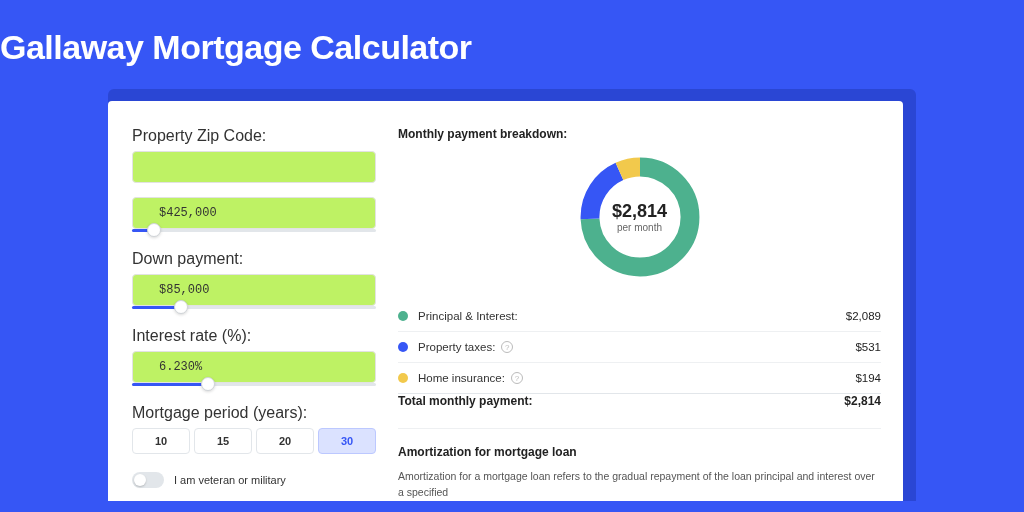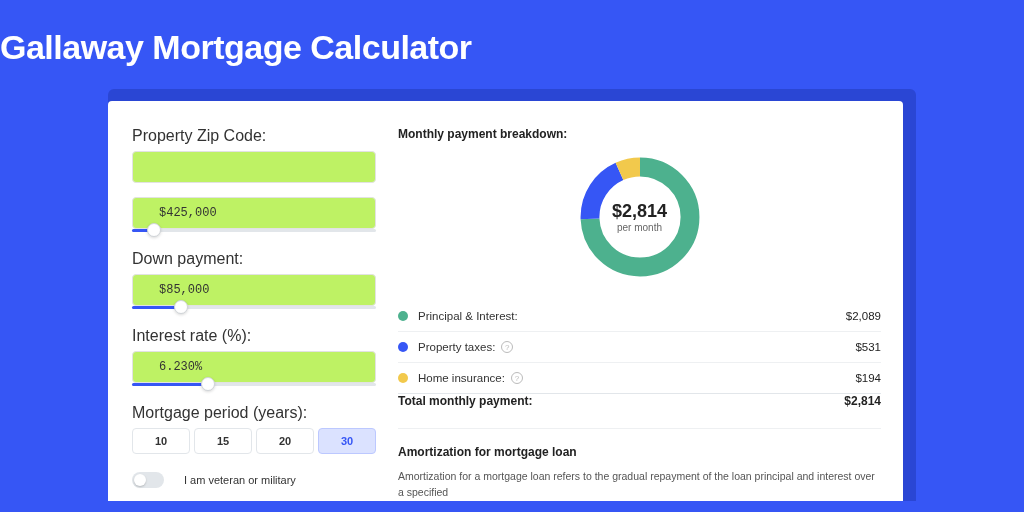--- a/index.html
+++ b/index.html
@@ -114,21 +114,21 @@
     cursor: pointer;
   }
   .period-btn.active {
     background: #dbe2ff;
     border-color: #bcc8ff;
     color: #3656f5;
   }
   .toggle-row {
     display: flex;
     align-items: center;
-    gap: 20px;
+    gap: 10px;
     margin-top: 18px;
   }
   .toggle {
     width: 32px;
     height: 16px;
     background: #e2e6ea;
     border-radius: 8px;
     position: relative;
     cursor: pointer;
   }

